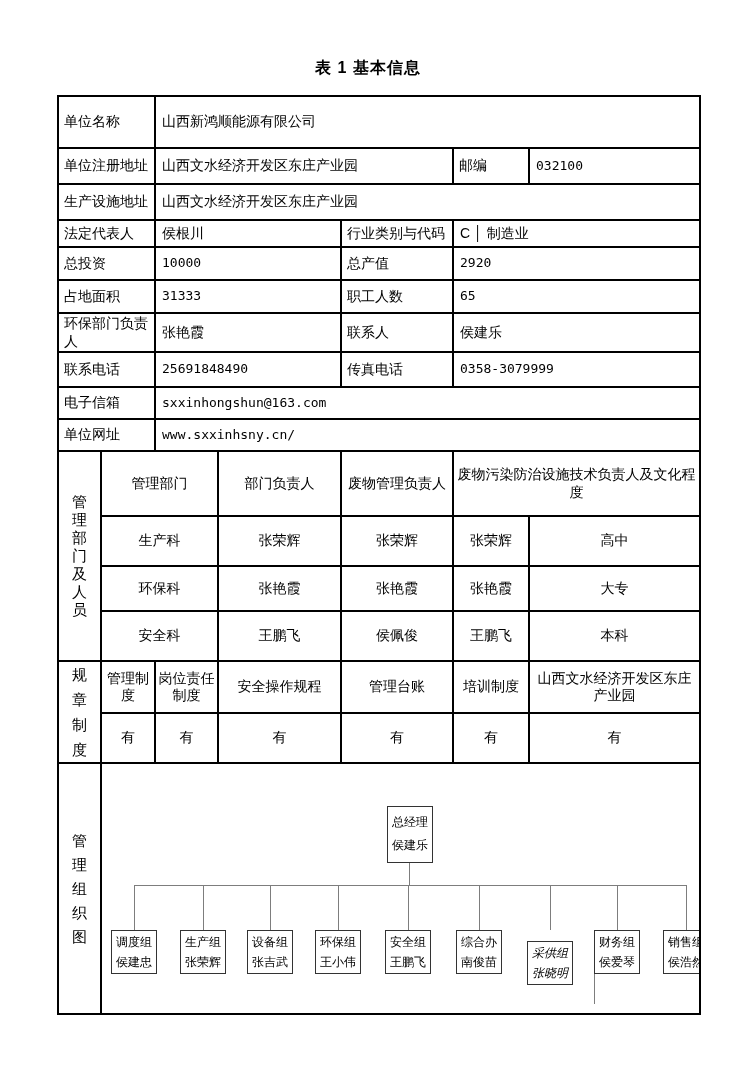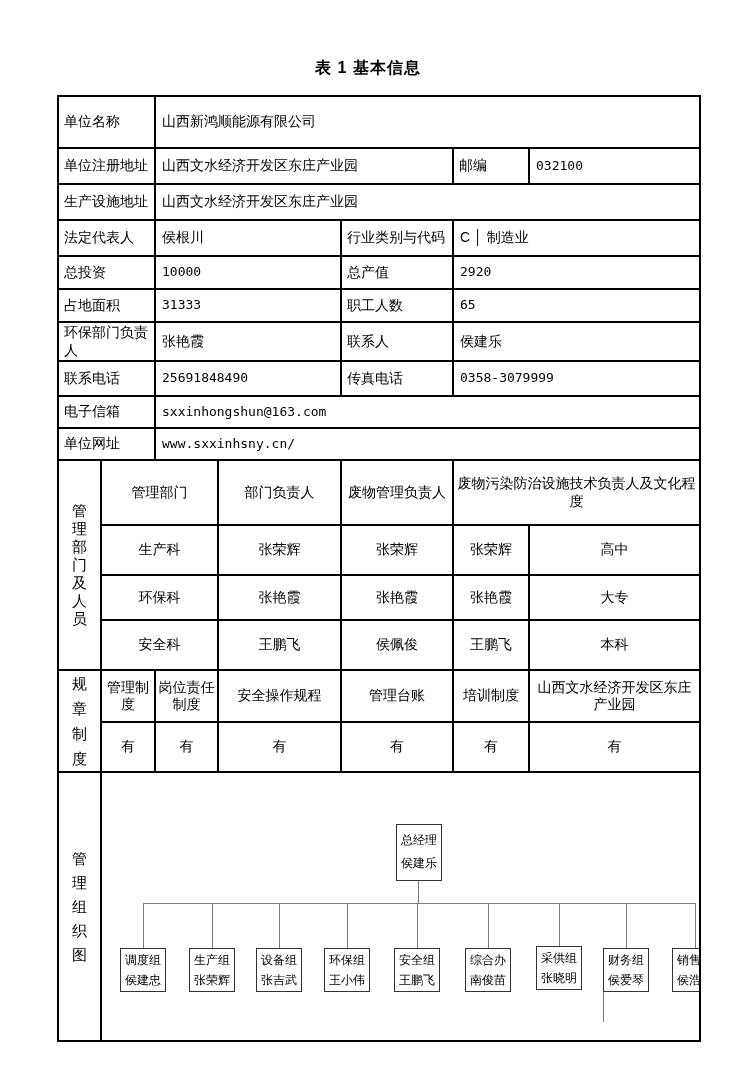--- a/index.html
+++ b/index.html
@@ -23,21 +23,21 @@
   }
   td.lbl { padding-left:5px; }
   td.val { padding-left:6px; }
   td.ctr { text-align:center; padding:2px; }
   .mono { font-family:"DejaVu Sans Mono", monospace; font-size:13px; }
   td.vlabel { text-align:center; padding:0; }
   .vstack { width:16px; margin:0 auto; word-break:break-all; text-align:center; font-size:15px; }
   .vstack.s7 { line-height:18px; }
   .vstack.s4 { line-height:25px; }
   .vstack.s5 { line-height:24px; }
-  td.orgcell { padding:16px;margin-left:45px; }
+  td.orgcell { padding:7px;margin-left:45px; }
   .org { position:relative; width:100%; height:235px; background:#fff; }
   .org .hv-line { position:absolute; background:#7d7d7d; }
   .org .box {
     position:absolute; box-sizing:border-box; background:#fff;
     border:1px solid #333; text-align:center; font-size:12px;
     width:46px; height:44px; line-height:20px; padding-top:1px;
   }
   .org .box.root { left:278px; top:35px; height:57px; line-height:23px; padding-top:4px; }
   .org .box span { display:block; }
 </style>
@@ -65,21 +65,21 @@
   <tr style="height:36px">
     <td class="lbl" colspan="2">单位注册地址</td>
     <td class="val" colspan="3">山西文水经济开发区东庄产业园</td>
     <td class="lbl">邮编</td>
     <td class="val mono">032100</td>
   </tr>
   <tr style="height:36px">
     <td class="lbl" colspan="2">生产设施地址</td>
     <td class="val" colspan="5">山西文水经济开发区东庄产业园</td>
   </tr>
-  <tr style="height:36px">
+  <tr style="height:27px">
     <td class="lbl" colspan="2">法定代表人</td>
     <td class="val" colspan="2">侯根川</td>
     <td class="lbl">行业类别与代码</td>
     <td class="val" colspan="2">C │ 制造业</td>
   </tr>
   <tr style="height:33px">
     <td class="lbl" colspan="2">总投资</td>
     <td class="val mono" colspan="2">10000</td>
     <td class="lbl">总产值</td>
     <td class="val mono" colspan="2">2920</td>
@@ -199,21 +199,21 @@
             <div class="box" style="left: 276px; top: 159px;">
               <span>安全组</span>
               <span>王鹏飞</span>
             </div>
             <div class="hv-line" style="left: 370px; top: 114px; width: 1px; height: 45px;"></div>
             <div class="box" style="left: 347px; top: 159px;">
               <span>综合办</span>
               <span>南俊苗</span>
             </div>
             <div class="hv-line" style="left: 441px; top: 114px; width: 1px; height: 45px;"></div>
-            <div class="box" style="left: 418px; top: 157px;">
+            <div class="box" style="left: 418px; top: 170px; font-style: italic;">
               <span>采供组</span>
               <span>张晓明</span>
             </div>
             <div class="hv-line" style="left: 508px; top: 114px; width: 1px; height: 45px;"></div>
             <div class="box" style="left: 485px; top: 159px;">
               <span>财务组</span>
               <span>侯爱琴</span>
             </div>
             <div class="hv-line" style="left: 577px; top: 114px; width: 1px; height: 45px;"></div>
             <div class="box" style="left: 554px; top: 159px;">

